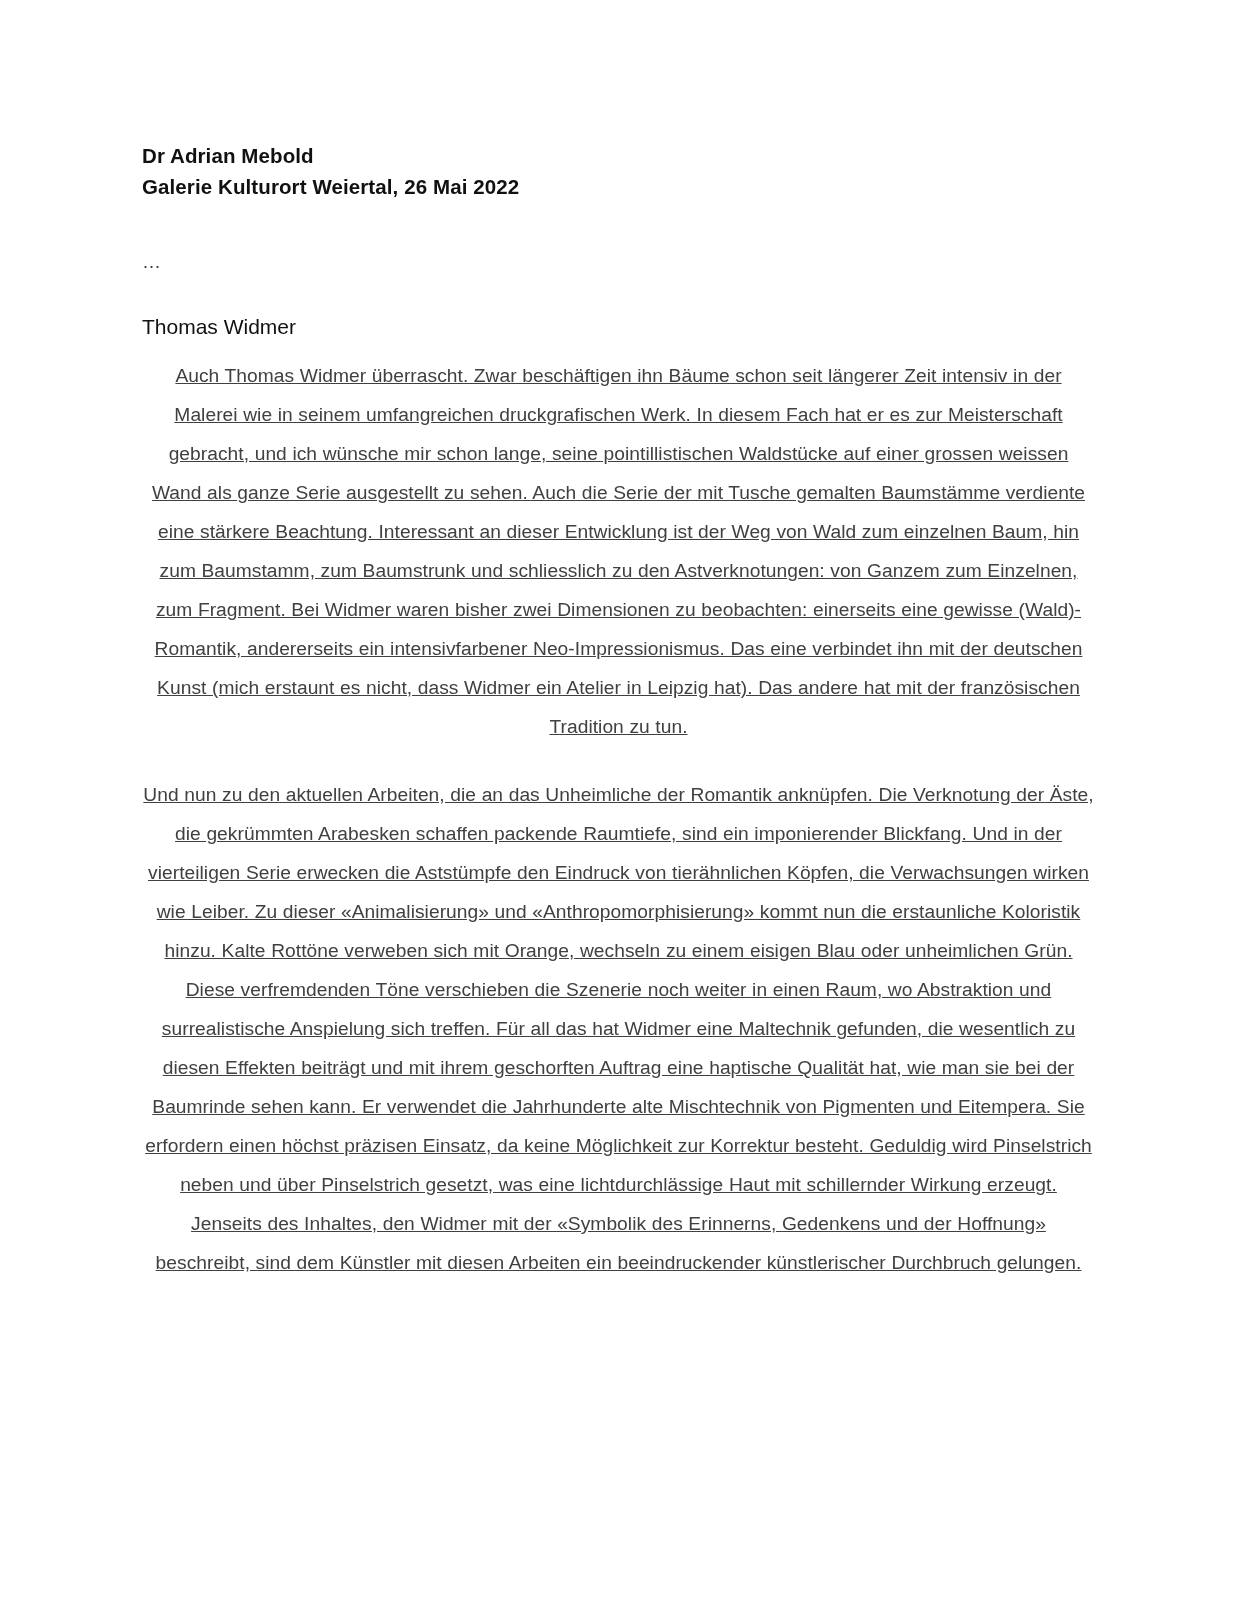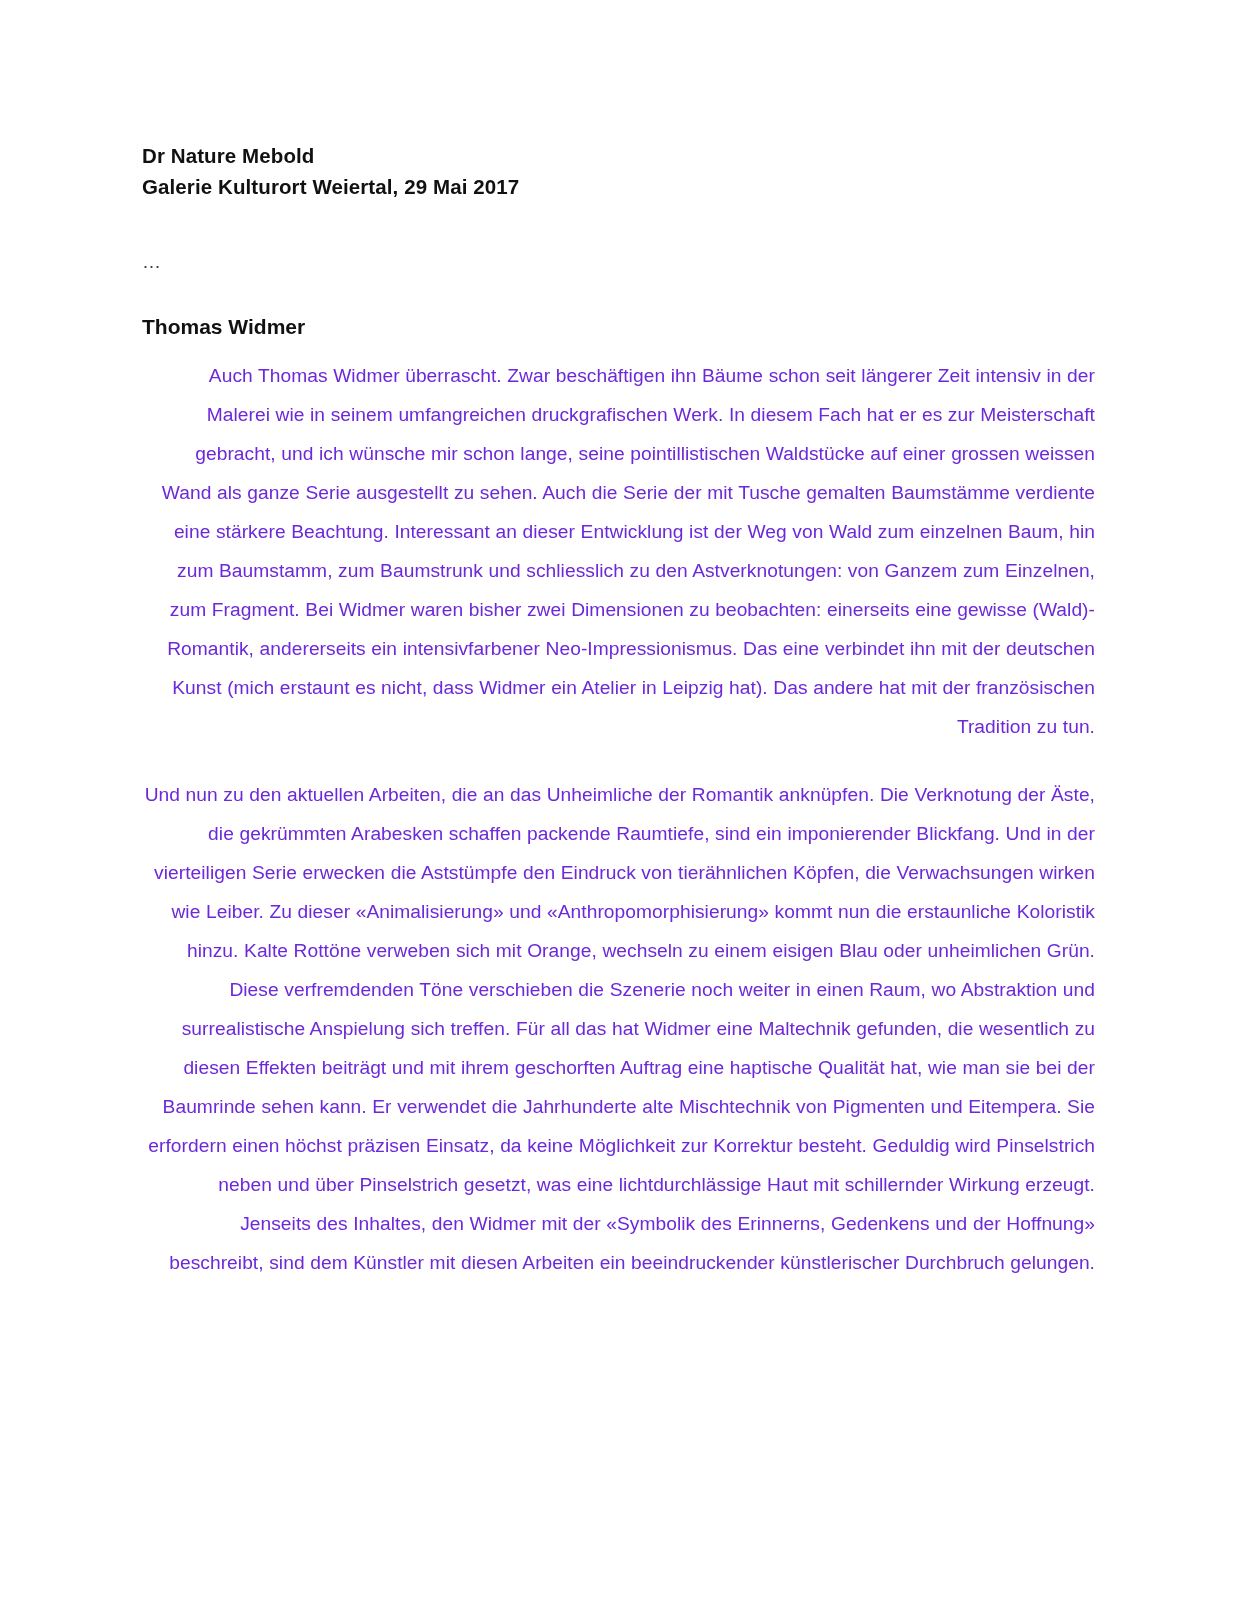--- a/index.html
+++ b/index.html
@@ -36,47 +36,48 @@
     white-space: nowrap;
   }
   .ellipsis-line {
     font-size: 19px;
     line-height: 28px;
     color: #3a3a3a;
     margin: 46px 0 0 0;
     letter-spacing: 0.5px;
   }
   .section-title {
-    font-weight: bold;
+    font-weight: normal;
     font-size: 21px;
     line-height: 30px;
     color: #111111;
     margin: 36px 0 14px 0;
   }
   p.body-text {
     font-size: 19.2px;
     line-height: 39px;
-    color: #6d28d9;
+    color: #404040;
     margin: 0 0 0 0;
-    text-align: right;
+    text-align: center;
     letter-spacing: 0.05px;
     word-spacing: 0.2px;
+    text-decoration: underline;
   }
   p.body-text + p.body-text {
     margin-top: 29px;
   }
 </style>
 </head>
 <body>
 
 <div class="page">
 
   <div class="doc-header">
-    <span class="line">Dr Nature Mebold</span>
-    <span class="line">Galerie Kulturort Weiertal, 29 Mai 2017</span>
+    <span class="line">Dr Adrian Mebold</span>
+    <span class="line">Galerie Kulturort Weiertal, 26 Mai 2022</span>
   </div>
 
   <div class="ellipsis-line">…</div>
 
   <h2 class="section-title">Thomas Widmer</h2>
 
   <p class="body-text">Auch Thomas Widmer überrascht. Zwar beschäftigen ihn Bäume schon seit längerer Zeit intensiv in der Malerei wie in seinem umfangreichen druckgrafischen Werk. In diesem Fach hat er es zur Meisterschaft gebracht, und ich wünsche mir schon lange, seine pointillistischen Waldstücke auf einer grossen weissen Wand als ganze Serie ausgestellt zu sehen. Auch die Serie der mit Tusche gemalten Baumstämme verdiente eine stärkere Beachtung. Interessant an dieser Entwicklung ist der Weg von Wald zum einzelnen Baum, hin zum Baumstamm, zum Baumstrunk und schliesslich zu den Astverknotungen: von Ganzem zum Einzelnen, zum Fragment. Bei Widmer waren bisher zwei Dimensionen zu beobachten: einerseits eine gewisse (Wald)-Romantik, andererseits ein intensivfarbener Neo-Impressionismus. Das eine verbindet ihn mit der deutschen Kunst (mich erstaunt es nicht, dass Widmer ein Atelier in Leipzig hat). Das andere hat mit der französischen Tradition zu tun.</p>
 
   <p class="body-text">Und nun zu den aktuellen Arbeiten, die an das Unheimliche der Romantik anknüpfen. Die Verknotung der Äste, die gekrümmten Arabesken schaffen packende Raumtiefe, sind ein imponierender Blickfang. Und in der vierteiligen Serie erwecken die Aststümpfe den Eindruck von tierähnlichen Köpfen, die Verwachsungen wirken wie Leiber. Zu dieser «Animalisierung» und «Anthropomorphisierung» kommt nun die erstaunliche Koloristik hinzu. Kalte Rottöne verweben sich mit Orange, wechseln zu einem eisigen Blau oder unheimlichen Grün. Diese verfremdenden Töne verschieben die Szenerie noch weiter in einen Raum, wo Abstraktion und surrealistische Anspielung sich treffen. Für all das hat Widmer eine Maltechnik gefunden, die wesentlich zu diesen Effekten beiträgt und mit ihrem geschorften Auftrag eine haptische Qualität hat, wie man sie bei der Baumrinde sehen kann. Er verwendet die Jahrhunderte alte Mischtechnik von Pigmenten und Eitempera. Sie erfordern einen höchst präzisen Einsatz, da keine Möglichkeit zur Korrektur besteht. Geduldig wird Pinselstrich neben und über Pinselstrich gesetzt, was eine lichtdurchlässige Haut mit schillernder Wirkung erzeugt. Jenseits des Inhaltes, den Widmer mit der «Symbolik des Erinnerns, Gedenkens und der Hoffnung» beschreibt, sind dem Künstler mit diesen Arbeiten ein beeindruckender künstlerischer Durchbruch gelungen.</p>
 

